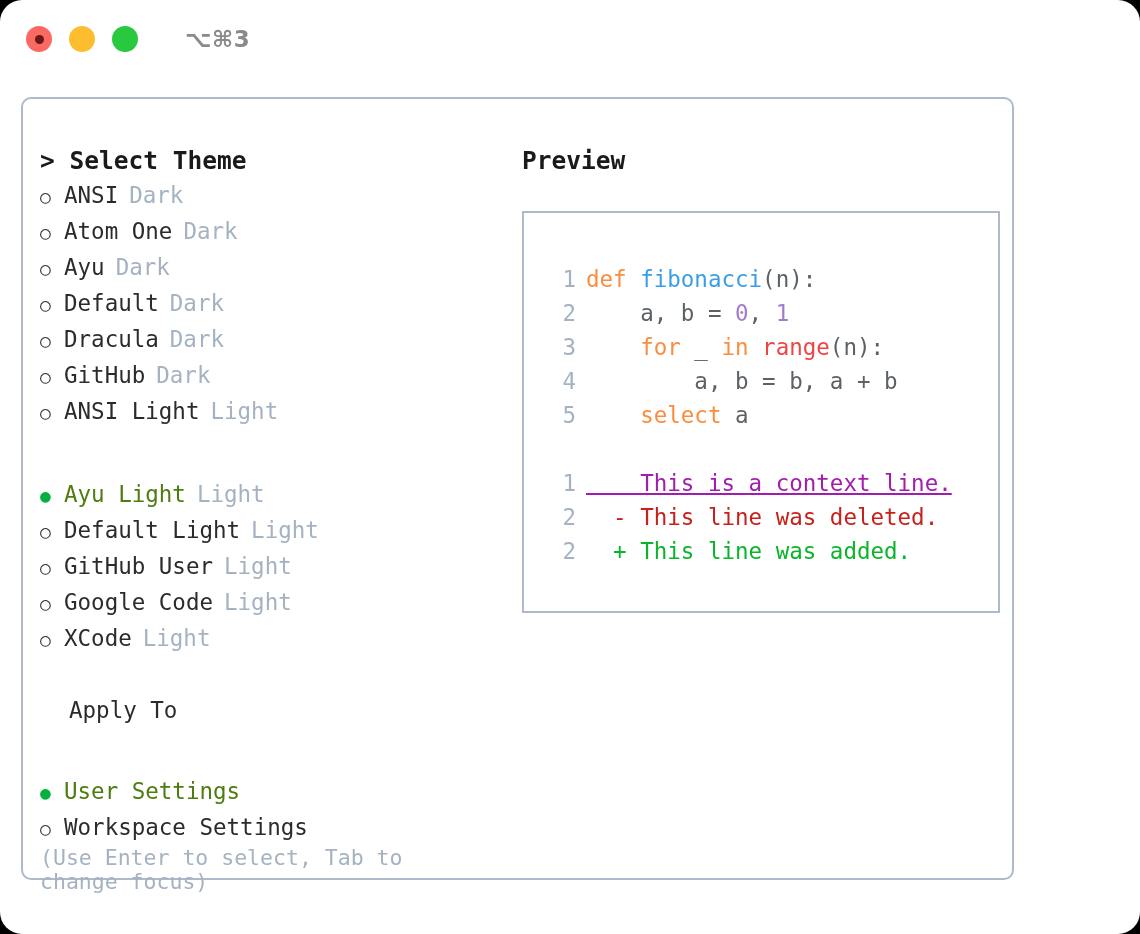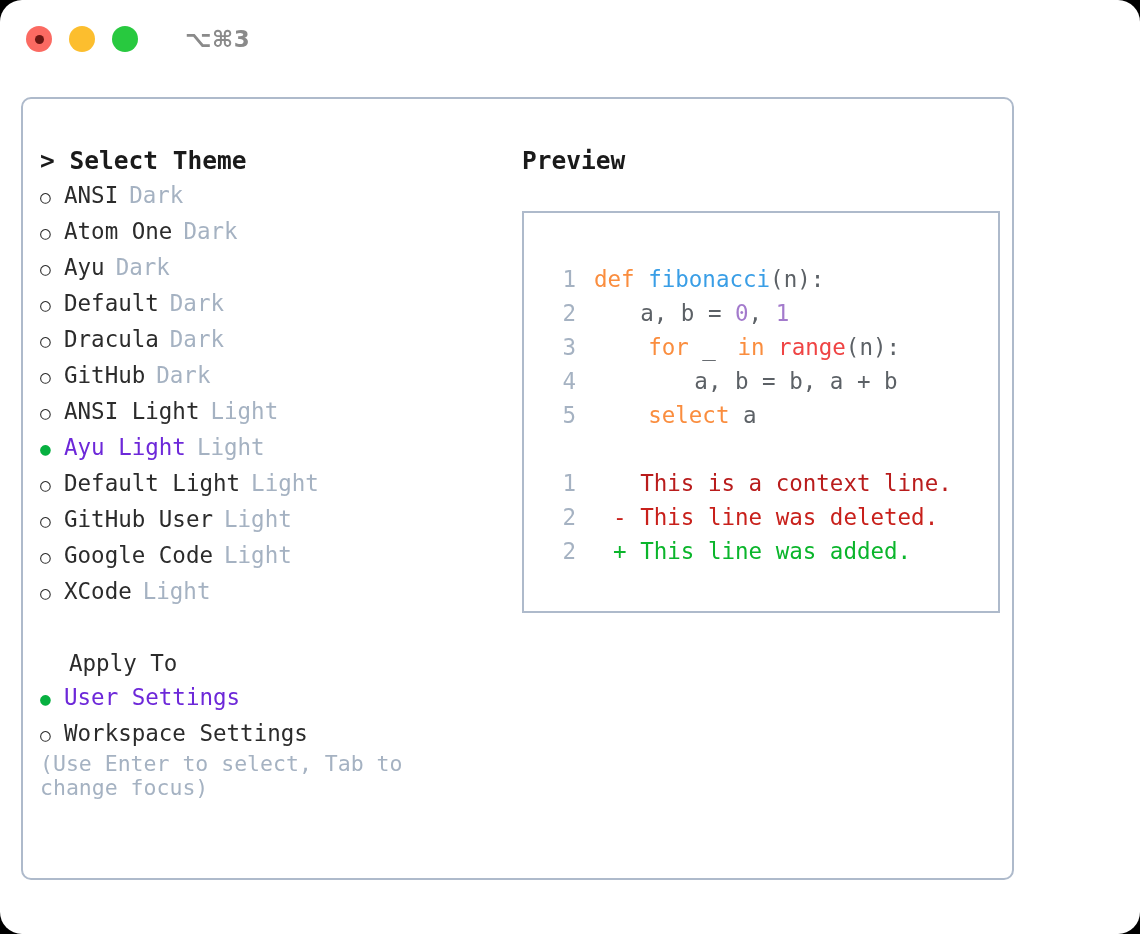--- a/index.html
+++ b/index.html
@@ -112,21 +112,21 @@
   }
   .opt .bullet {
     width: 24px;
     flex: 0 0 24px;
     font-size: 18px;
     color: #2b2b2b;
     line-height: 34px;
     text-align: left;
   }
   .opt.selected .bullet { color: #06b040; }
-  .opt.selected .opt-label { color: #6d28d9; }
+  .opt.selected .opt-label { color: #4d7c0f; margin-top: 47px; }
   .opt .opt-label { color: #2b2b2b; }
   .opt .opt-tag {
     color: #a5b2c2;
     margin-left: 11px;
   }
 
   .section-gap { height: 36px; }
 
   .sub-heading {
     font-size: 22.5px;
@@ -178,28 +178,28 @@
     flex: 0 0 28px;
     color: #a5b2c2;
     text-align: right;
     margin-right: 10px;
   }
   .code-text { white-space: pre; }
 
   .blank-line { height: 34px; }
 
   
-  .tok-kw      { color: #fa8d3e; margin-left: 8px; }
+  .tok-kw      { color: #fa8d3e; }
   .tok-fn      { color: #399ee6; margin-top: 40px; }
   .tok-plain   { color: #5c6166; }
   .tok-num     { color: #a37acc; }
   .tok-builtin { color: #ef4444; }
   .tok-punct   { color: #5c6166; }
 
-  .diff-ctx { color: #b91c1c; }
+  .diff-ctx { color: #a21caf; text-decoration: underline; }
   .diff-del { color: #c8201b; }
   .diff-add { color: #0ab52b; }
 </style>
 </head>
 <body>
 
 <div class="window">
 
   <div class="titlebar">
     <div class="traffic">

